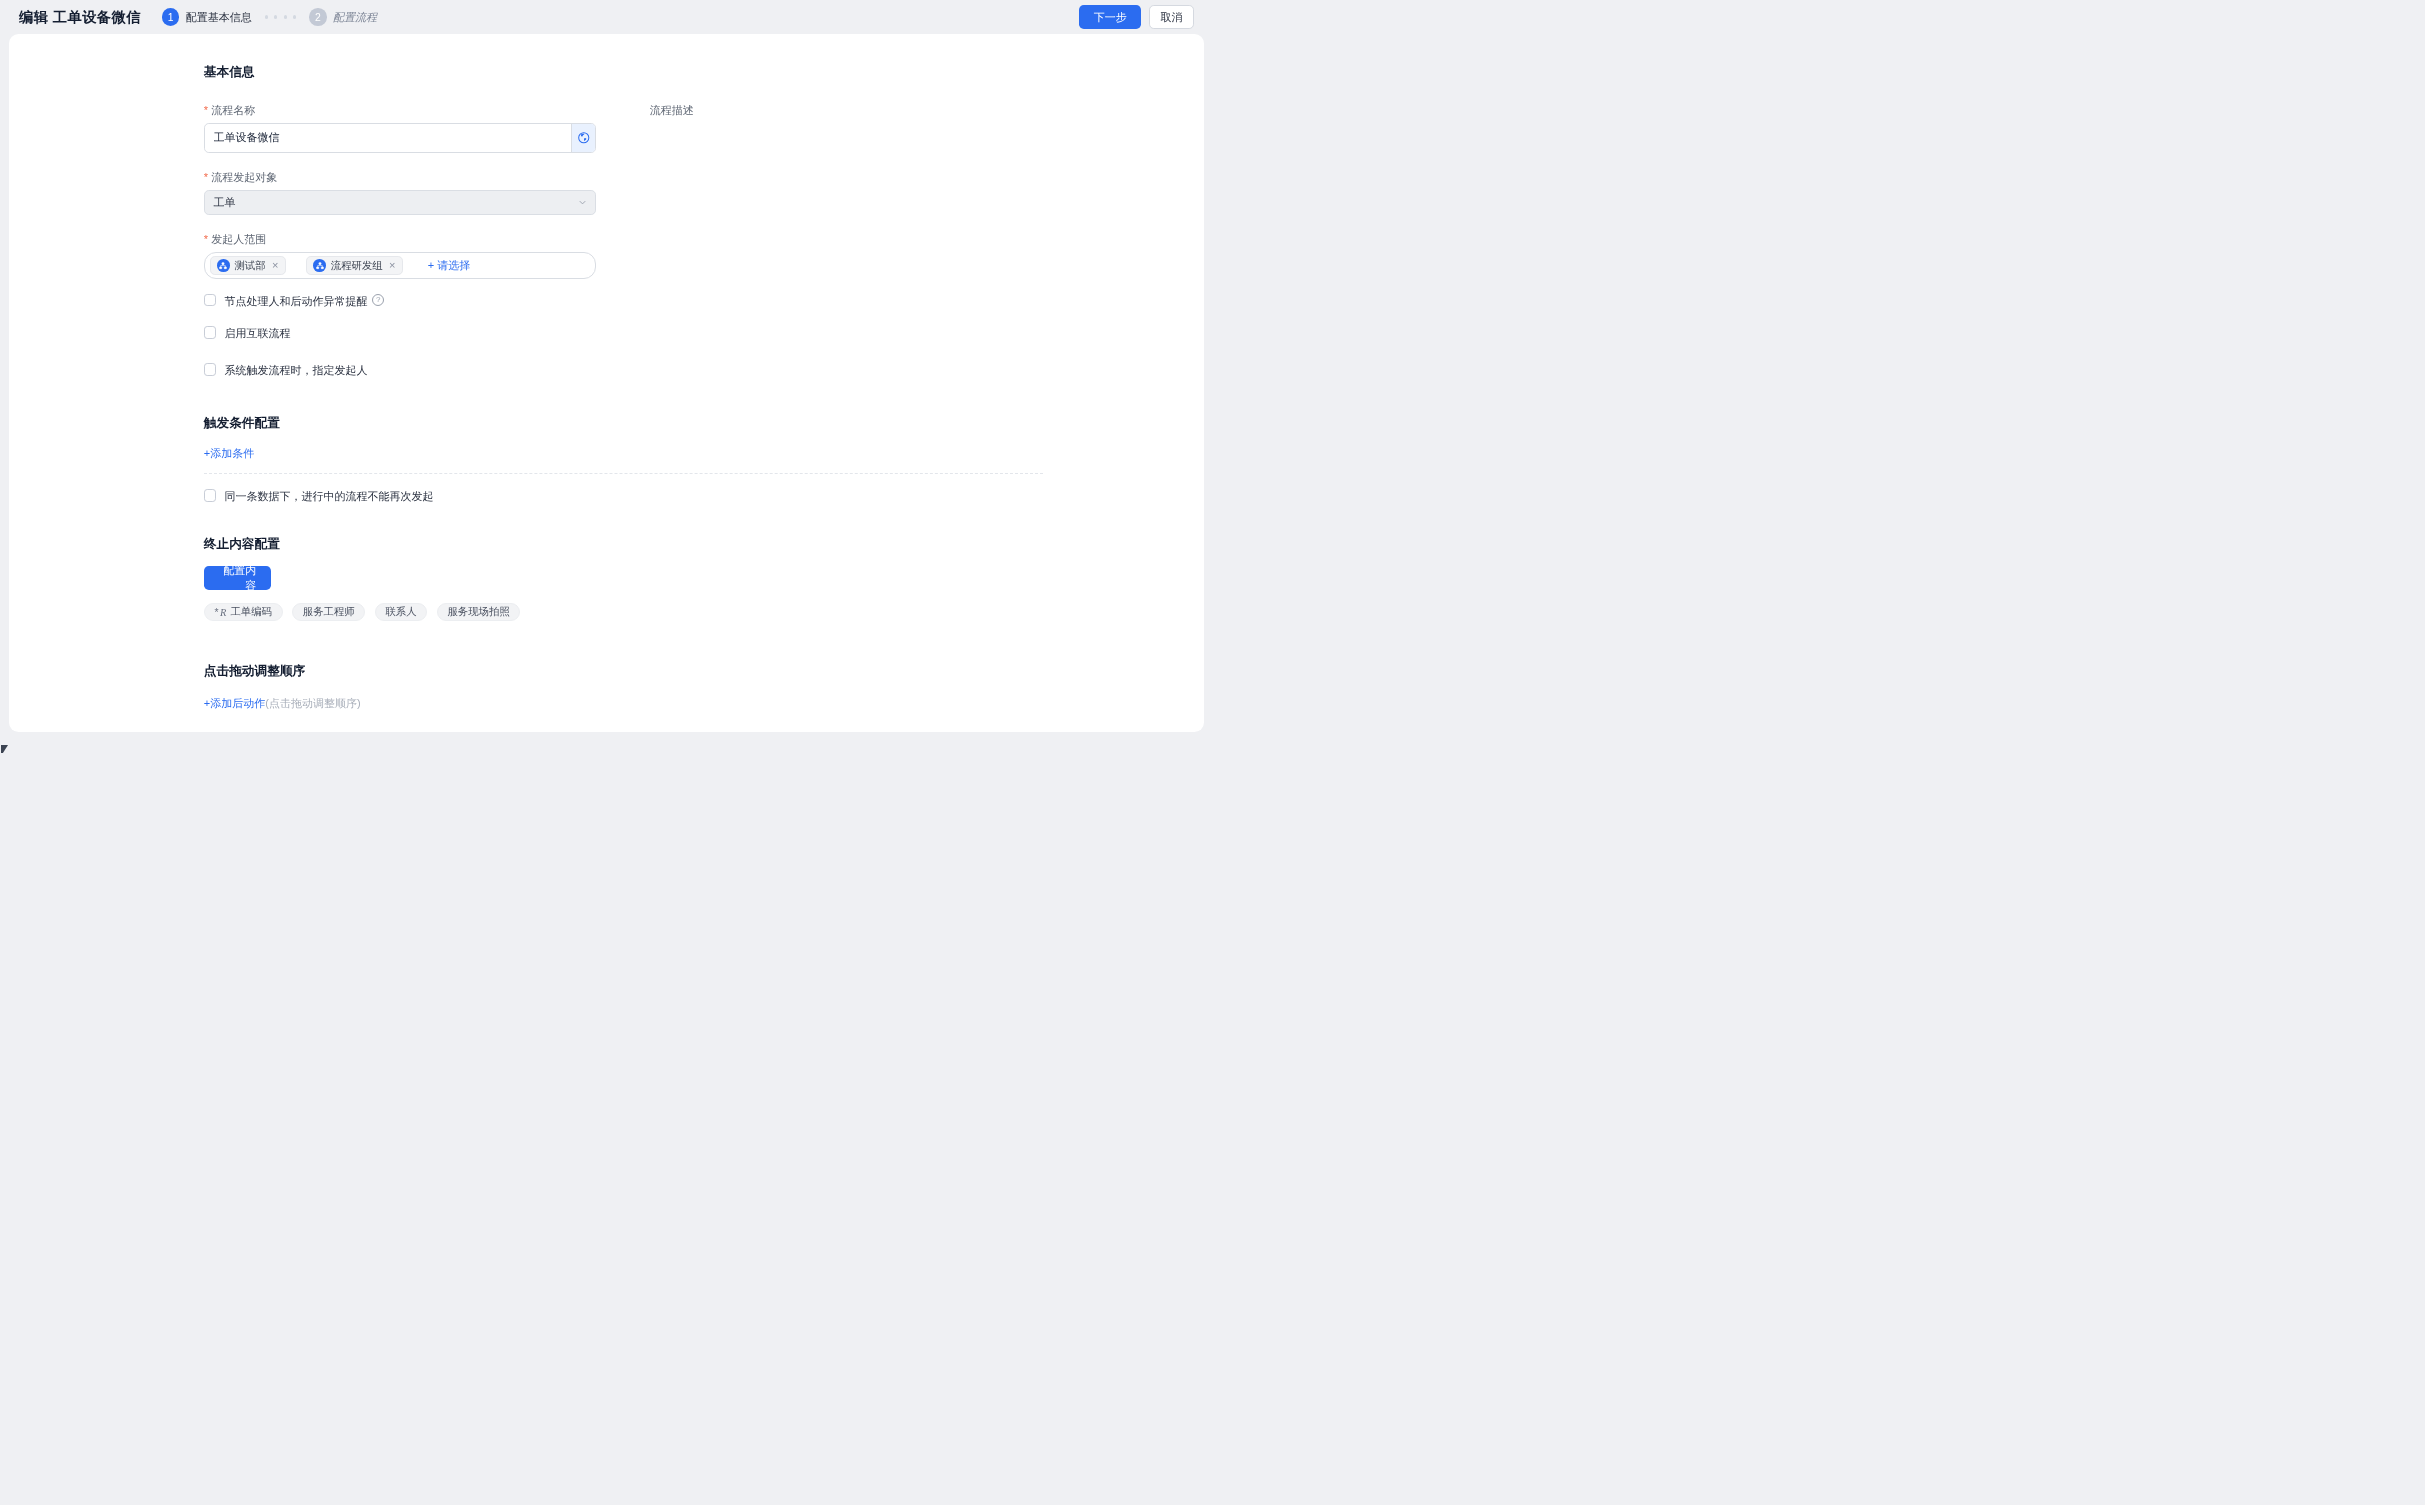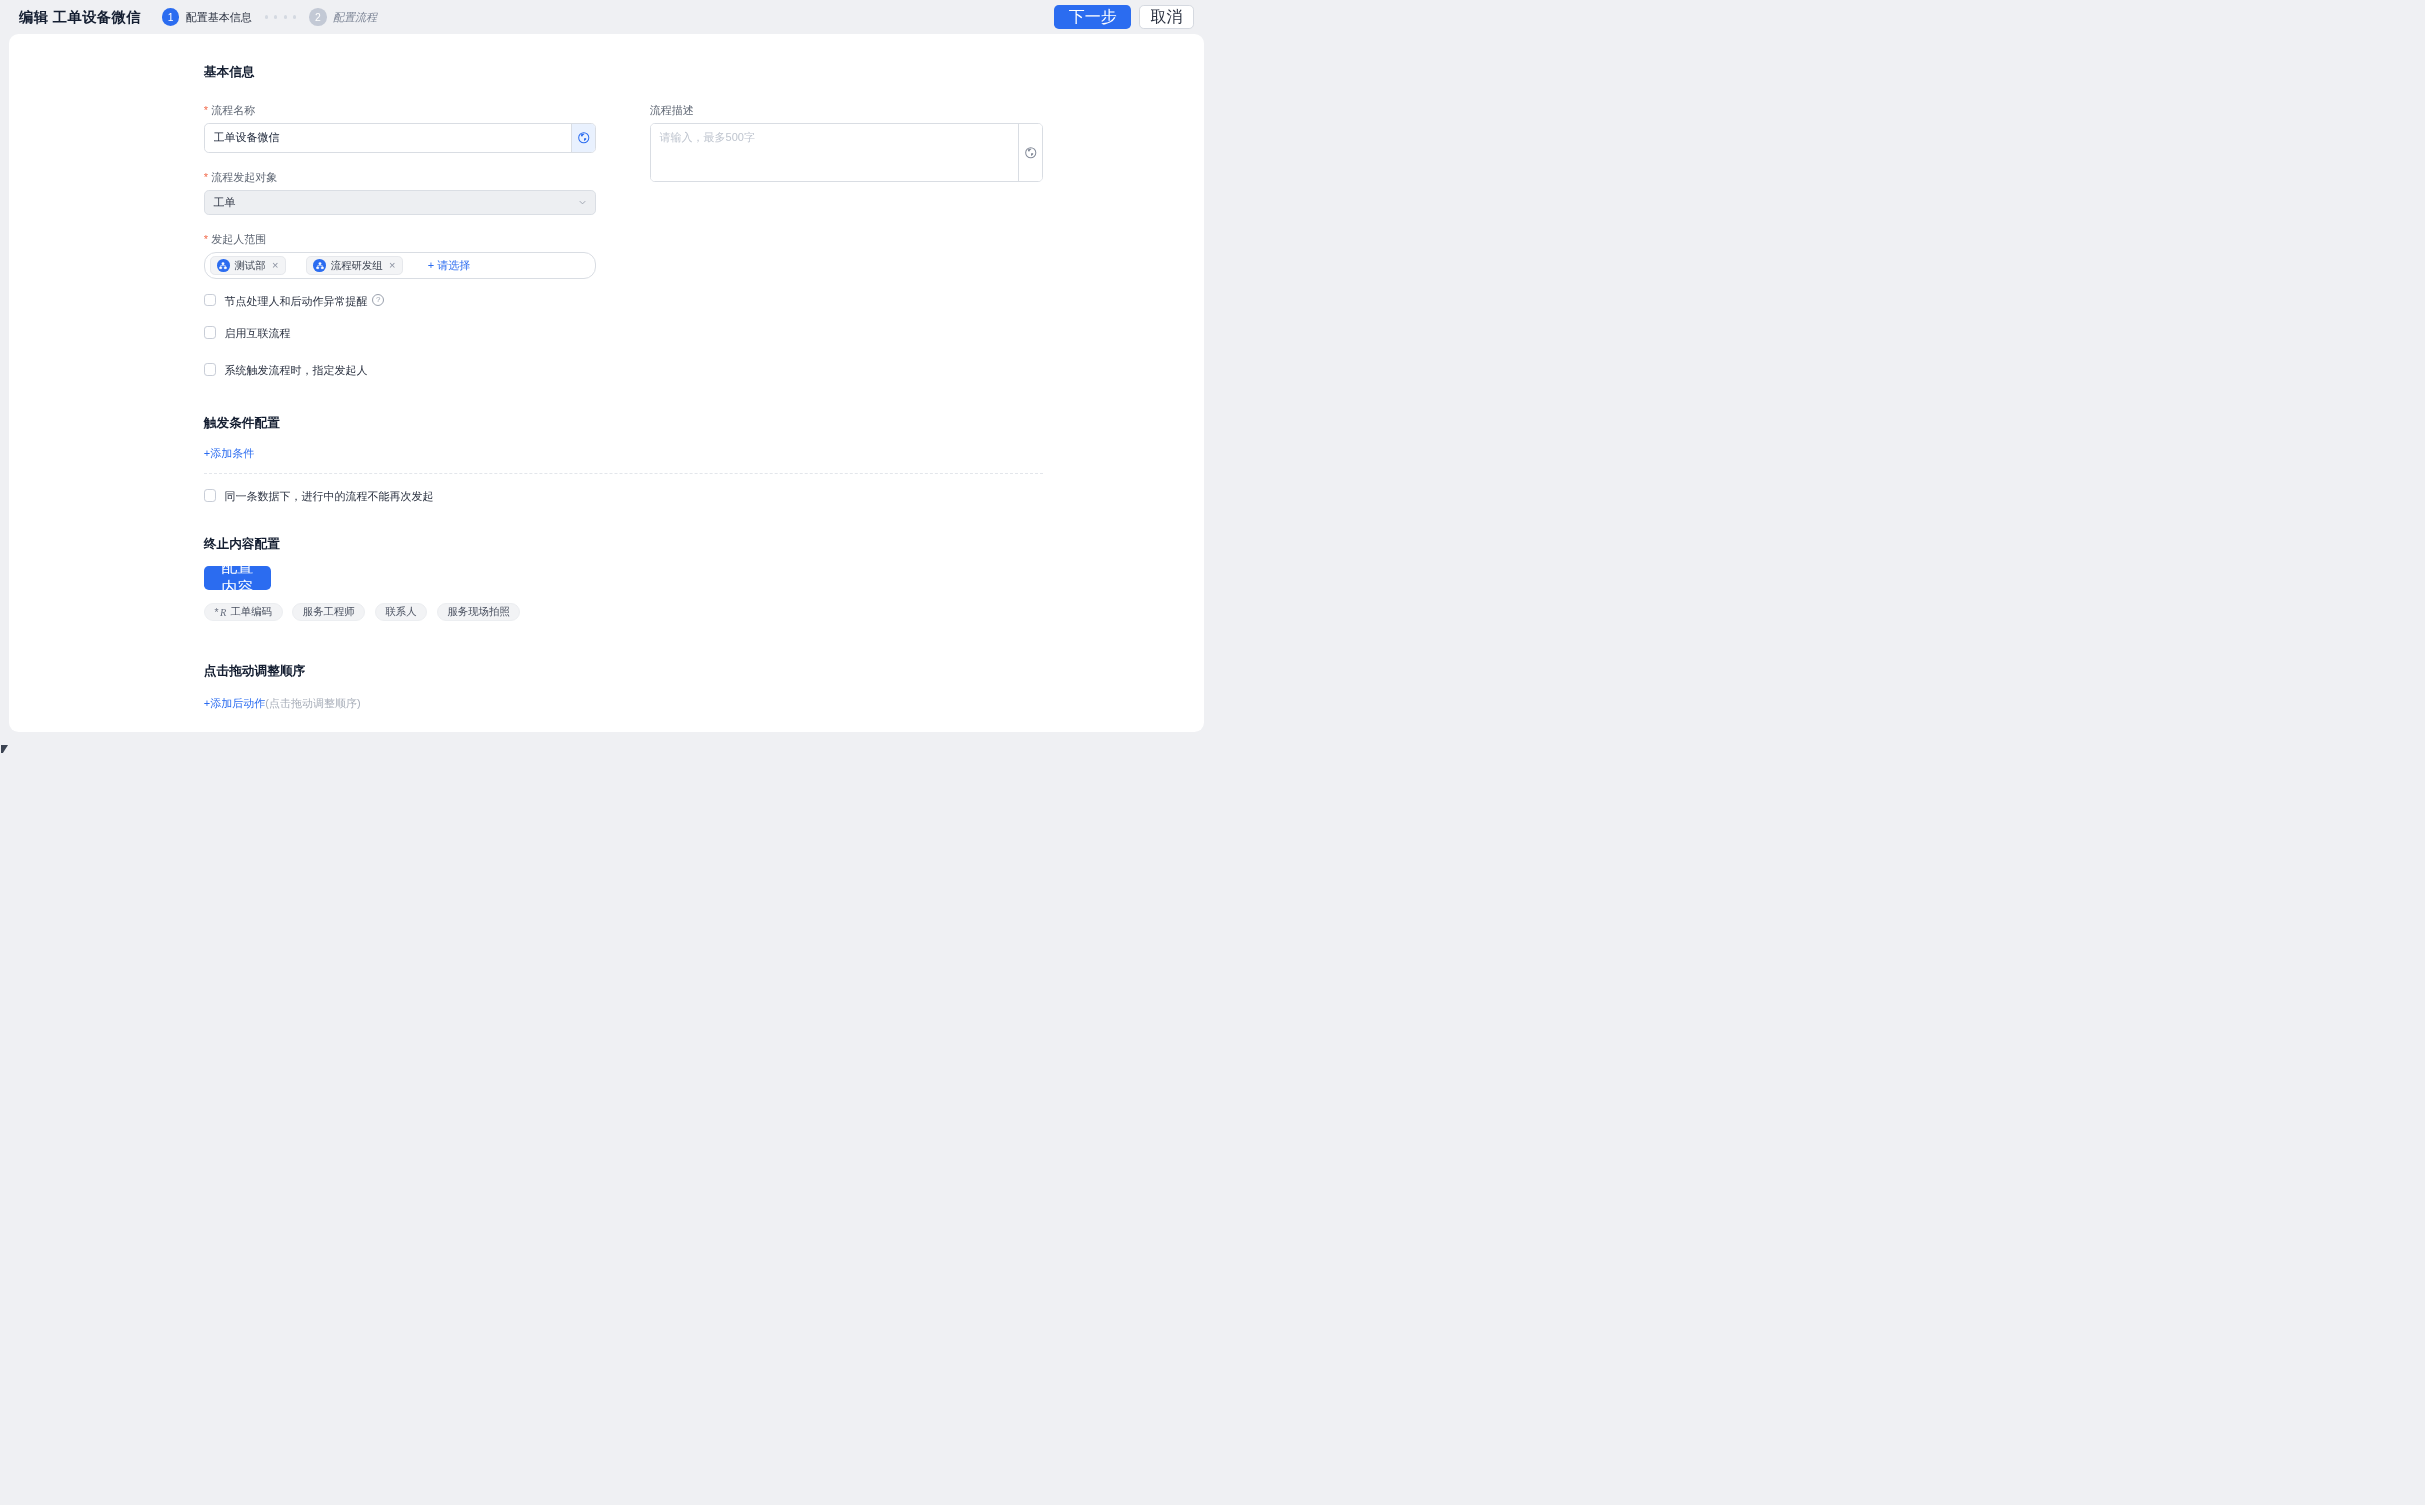--- a/index.html
+++ b/index.html
@@ -18,22 +18,22 @@
     width:17.5px; height:17.5px; border-radius:50%; color:#fff; font-size:10.4px;
     display:flex; align-items:center; justify-content:center; margin-right:6.4px;
   }
   .step.active .step-circle { background:#2b6cf0; }
   .step.inactive .step-circle { background:#c3c9d5; }
   .step.active .step-label { color:#2a3140; }
   .step.inactive .step-label { color:#7d8596;font-style:italic; }
   .step-dots { display:flex; gap:6.4px; margin:0 12.7px; }
   .step-dots i { width:3.2px; height:3.2px; border-radius:50%; background:#d4d9e1; }
   .topbar-actions { margin-left:auto; display:flex; gap:8px; }
-  .btn { height:24px; border-radius:4.8px; font-size:16px; display:flex; align-items:center;
-         justify-content:center; cursor:pointer; border:0.8px solid transparent; }
+  .btn { height:24px; border-radius:4.8px; font-size:11px; display:flex; align-items:center;
+         justify-content:center; cursor:pointer; border:0.8px solid transparent;text-align:right; }
   .btn-primary { background:#2b6cf0; color:#fff; padding:0 13.5px; }
   .btn-plain { background:#fff; color:#2a3140; border-color:#d5d9e0; padding:0 10.4px; }
   
   .card { background:#fff; border-radius:9.6px; margin:0 8.8px; height:698px; overflow:hidden; }
   .content { margin-left:195px; width:839px; padding-top:30px; }
   .section-title { font-size:12.7px; font-weight:700; color:#141e31; }
   
   .form-row { display:flex; margin-top:21px; }
   .col-left { width:392px; }
   .col-right { width:393px; margin-left:54px; }
@@ -194,30 +194,20 @@
         </div>
 
         <div class="cb-row" style="margin-top:22px">
           <span class="cb-box"></span>
           <span class="cb-label">系统触发流程时，指定发起人</span>
         </div>
       </div>
 
       <div class="col-right">
         <div class="field-label">流程描述</div>
-        <div class="textarea-wrap">
-          <textarea placeholder="请输入，最多500字" style=""></textarea>
-          <span class="textarea-suffix">
-            <svg width="13.5" height="13.5" viewBox="0 0 24 24" fill="none" stroke="currentColor" stroke-width="1.8">
-              <circle cx="12" cy="12" r="9"></circle>
-              <path fill="currentColor" stroke="none" d="M7 6.2c1.8-1.4 4.2-1.7 6-.8-.3 1.2-1.5 1.3-2.2 2.1-.7.8-.4 1.9-1.5 2.2C8.2 10 7.3 8.9 7 7.8z"></path>
-              <path fill="currentColor" stroke="none" d="M13.5 12.5c1.2-.3 2.7.2 3.2 1.3-.6 1.8-2 3.3-3.8 4-.6-.9-.8-2-.4-3 .3-.8.3-2 1-2.3z"></path>
-            </svg>
-          </span>
-        </div>
       </div>
     </div>
 
     <div class="section-title" style="margin-top:37px">触发条件配置</div>
     <div style="margin-top:13.5px"><a class="link">+添加条件</a></div>
     <div class="dashed-divider"></div>
     <div class="cb-row" style="margin-top:15px">
       <span class="cb-box"></span>
       <span class="cb-label">同一条数据下，进行中的流程不能再次发起</span>
     </div>

